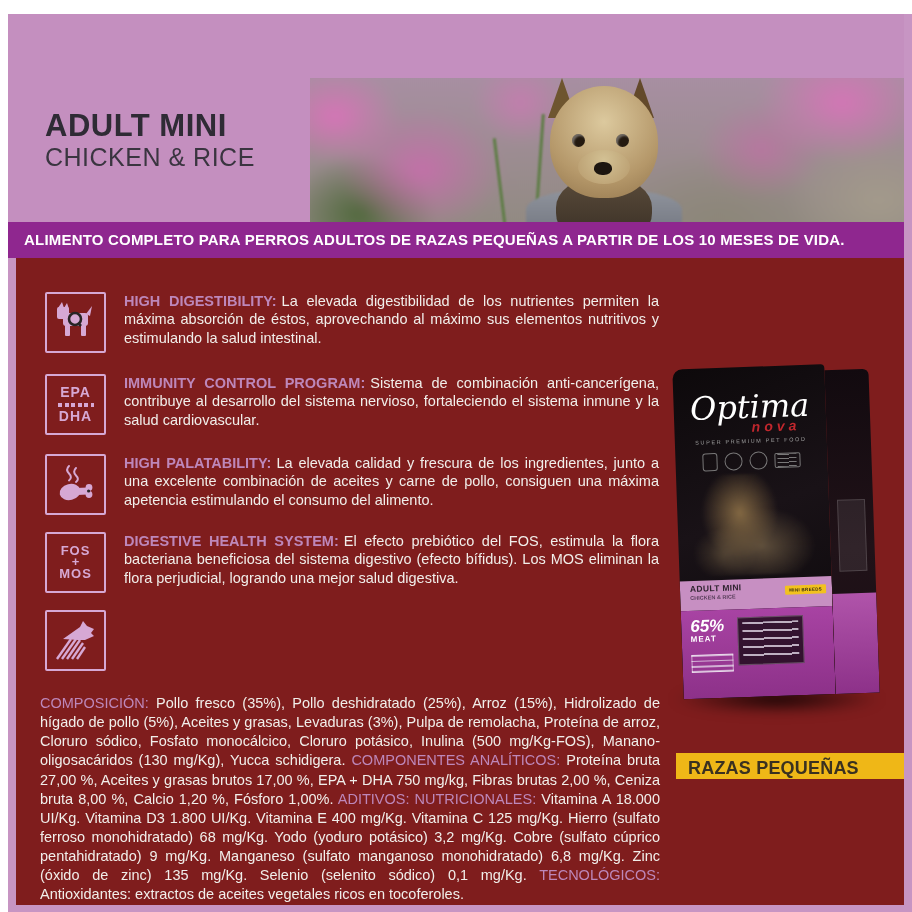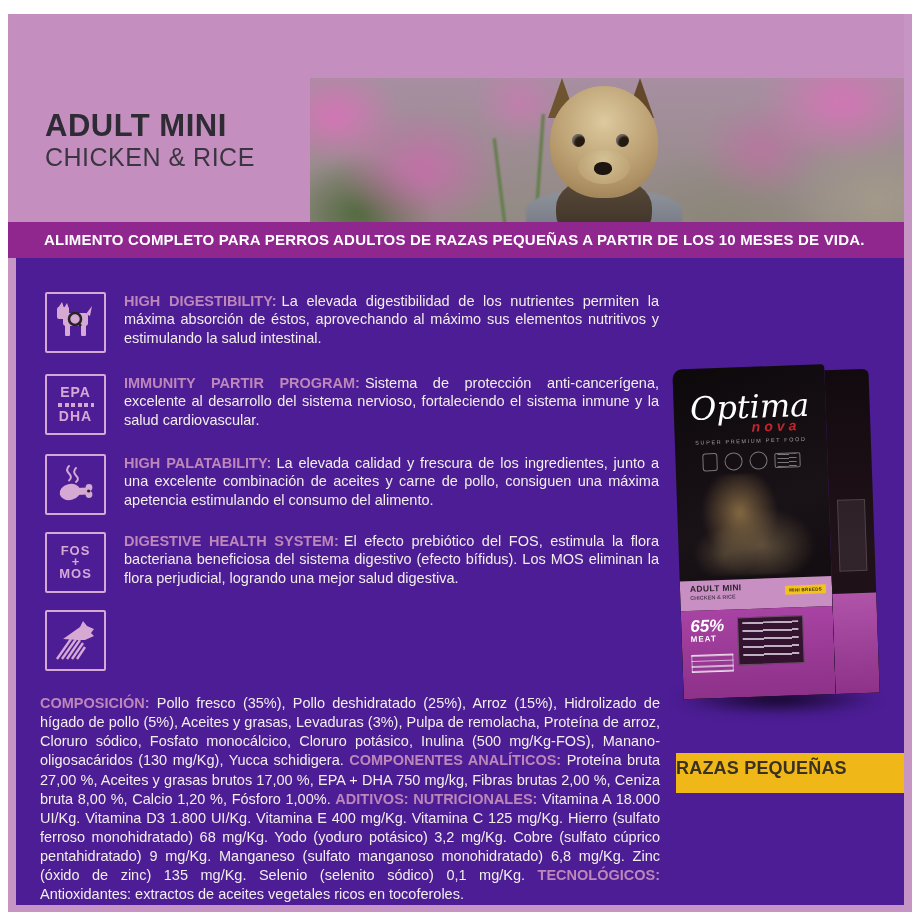--- a/index.html
+++ b/index.html
@@ -43,43 +43,43 @@
   .dog-head{position:absolute;left:240px;top:8px;width:108px;height:112px;border-radius:50% 50% 46% 46%;
     background:radial-gradient(circle at 50% 32%,#dcc99e,#b5986a 62%,#92754c);filter:blur(.4px);}
   .dog-eye{position:absolute;top:56px;width:13px;height:13px;border-radius:50%;background:#241a10;box-shadow:inset 2px 2px 2px rgba(255,255,255,.35);}
   .dog-eye.l{left:262px;} .dog-eye.r{left:306px;}
   .dog-muzzle{position:absolute;left:268px;top:72px;width:52px;height:34px;border-radius:50%;
     background:radial-gradient(circle at 50% 30%,#d3c194,#b79a6c);filter:blur(.5px);}
   .dog-nose{position:absolute;left:284px;top:84px;width:18px;height:13px;border-radius:45%;background:#1d1610;}
 
   
   .banner{position:absolute;left:8px;top:222px;width:896px;height:36px;background:#8f278f;color:#ffffff;
-    font-size:15px;font-weight:700;line-height:36px;padding-left:36px;box-sizing:border-box;letter-spacing:.2px;}
-
-  
-  .main{position:absolute;left:16px;top:258px;width:888px;height:647px;background:#4c1d95;}
+    font-size:15px;font-weight:700;line-height:36px;padding-left:16px;box-sizing:border-box;letter-spacing:.2px;}
+
+  
+  .main{position:absolute;left:16px;top:258px;width:888px;height:647px;background:#7f1d1d;}
 
   
   .feature{position:absolute;left:29px;width:615px;display:flex;gap:18px;align-items:flex-start;}
   .f1{top:34px}.f2{top:116px}.f3{top:196px}.f4{top:274px}.f5{top:352px}
   .icon-box{flex:0 0 auto;width:57px;height:57px;border:2.5px solid #d6a8d4;border-radius:2px;
     display:flex;flex-direction:column;align-items:center;justify-content:center;}
   .icon-box svg{display:block;}
   .icon-txt{color:#d6a8d4;font-weight:700;font-size:14px;line-height:.95;letter-spacing:1px;text-align:center;}
   .icon-txt.small{font-size:13px;}
   .dots{width:36px;height:4px;margin:3px 0;
     background:repeating-linear-gradient(90deg,#d6a8d4 0 4px,transparent 4px 6.6px);}
   .plus{color:#d6a8d4;font-weight:700;font-size:13px;line-height:.8;}
   .ftext{margin:0;width:535px;font-size:14.5px;line-height:1.27;color:#f1eeea;text-align:justify;}
   .ftext strong{color:#bd87ba;font-weight:700;margin-right:5px;}
 
   
   .composition{position:absolute;left:24px;top:436px;width:620px;margin:0;
     font-size:14.5px;line-height:1.32;color:#f1eeea;text-align:justify;}
-  .composition strong{color:#bd87ba;font-weight:700;}
+  .composition strong{color:#bd87ba;font-weight:400;}
 
   
   .bag{position:absolute;left:662px;top:108px;width:212px;height:364px;}
   .bag-body{position:relative;width:196px;height:330px;transform:rotate(-2deg);display:flex;}
   .bag-front{position:relative;width:152px;height:330px;background:linear-gradient(160deg,#0d090b,#191217 45%,#0a0709);
     border-radius:10px 4px 0 0;overflow:hidden;display:flex;flex-direction:column;}
   .bag-side{position:relative;width:44px;height:324px;margin-top:6px;overflow:hidden;border-radius:0 6px 0 0;
     background:linear-gradient(180deg,#120a0f,#201218 55%,#1a0e14);}
   .side-purple{position:absolute;left:0;bottom:0;width:100%;height:100px;
     background:linear-gradient(180deg,#b054aa,#8d3189);}
@@ -114,22 +114,22 @@
   .nutr-box{position:absolute;left:56px;top:8px;width:66px;height:48px;background:rgba(22,8,18,.78);
     border:1px solid rgba(255,255,255,.25);padding:4px;box-sizing:border-box;}
   .nutr-lines{width:100%;height:100%;
     background:repeating-linear-gradient(180deg,rgba(225,215,230,.8) 0 2px,transparent 2px 8px);}
   .mini-box{position:absolute;left:9px;top:44px;width:40px;height:16px;border:1px solid rgba(255,255,255,.55);
     background:repeating-linear-gradient(180deg,rgba(235,228,240,.7) 0 1.5px,transparent 1.5px 5px);}
   .bag-shadow{position:absolute;left:-6px;top:318px;width:210px;height:30px;border-radius:50%;
     background:radial-gradient(closest-side,rgba(0,0,0,.85),transparent);filter:blur(6px);}
 
   
-  .razas-band{position:absolute;left:660px;top:495px;width:228px;height:40px;background:#efb717;
-    color:#3a3120;font-size:18px;font-weight:700;line-height:30px;box-sizing:border-box;letter-spacing:.2px;}
+  .razas-band{position:absolute;left:660px;top:495px;width:228px;height:26px;background:#efb717;
+    color:#3a3120;font-size:18px;font-weight:700;line-height:30px;padding-left:12px;box-sizing:border-box;letter-spacing:.2px;}
   .weights-band{position:absolute;left:660px;top:531px;width:228px;height:33px;background:#cb9ac7;
     color:#36313b;font-size:20px;font-weight:700;line-height:33px;padding-left:10px;box-sizing:border-box;}
 </style>
 </head>
 <body>
 
 <div class="page">
 
   <div class="stripe-right"></div>
   <div class="stripe-left"></div>
@@ -180,21 +180,21 @@
       </div>
       <p class="ftext"><strong>HIGH DIGESTIBILITY:</strong><span>La elevada digestibilidad de los nutrientes permiten la máxima absorción de éstos, aprovechando al máximo sus elementos nutritivos y estimulando la salud intestinal.</span></p>
     </div>
 
     <div class="feature f2">
       <div class="icon-box">
         <div class="icon-txt">EPA</div>
         <div class="dots"></div>
         <div class="icon-txt">DHA</div>
       </div>
-      <p class="ftext"><strong>IMMUNITY PARTIR PROGRAM:</strong><span>Sistema de protección anti-cancerígena, excelente al desarrollo del sistema nervioso, fortaleciendo el sistema inmune y la salud cardiovascular.</span></p>
+      <p class="ftext"><strong>IMMUNITY CONTROL PROGRAM:</strong><span>Sistema de combinación anti-cancerígena, contribuye al desarrollo del sistema nervioso, fortaleciendo el sistema inmune y la salud cardiovascular.</span></p>
     </div>
 
     <div class="feature f3">
       <div class="icon-box">
         <svg width="44" height="44" viewBox="0 0 44 44">
           <path d="M15 3 c-2.5 2.5 -2.5 5 0 7.5 c2.5 2.5 2.5 5 0 7" fill="none" stroke="#d6a8d4" stroke-width="2" stroke-linecap="round"></path>
           <path d="M22 5 c-2.5 2.5 -2.5 5 0 7.5 c2.5 2.5 2.5 4.5 0 6.5" fill="none" stroke="#d6a8d4" stroke-width="2" stroke-linecap="round"></path>
           <g fill="#d6a8d4">
             <ellipse cx="16" cy="29" rx="10.5" ry="8" transform="rotate(-14 16 29)"></ellipse>
             <polygon points="22,25 34,24.5 34,31.5 23,32"></polygon>

